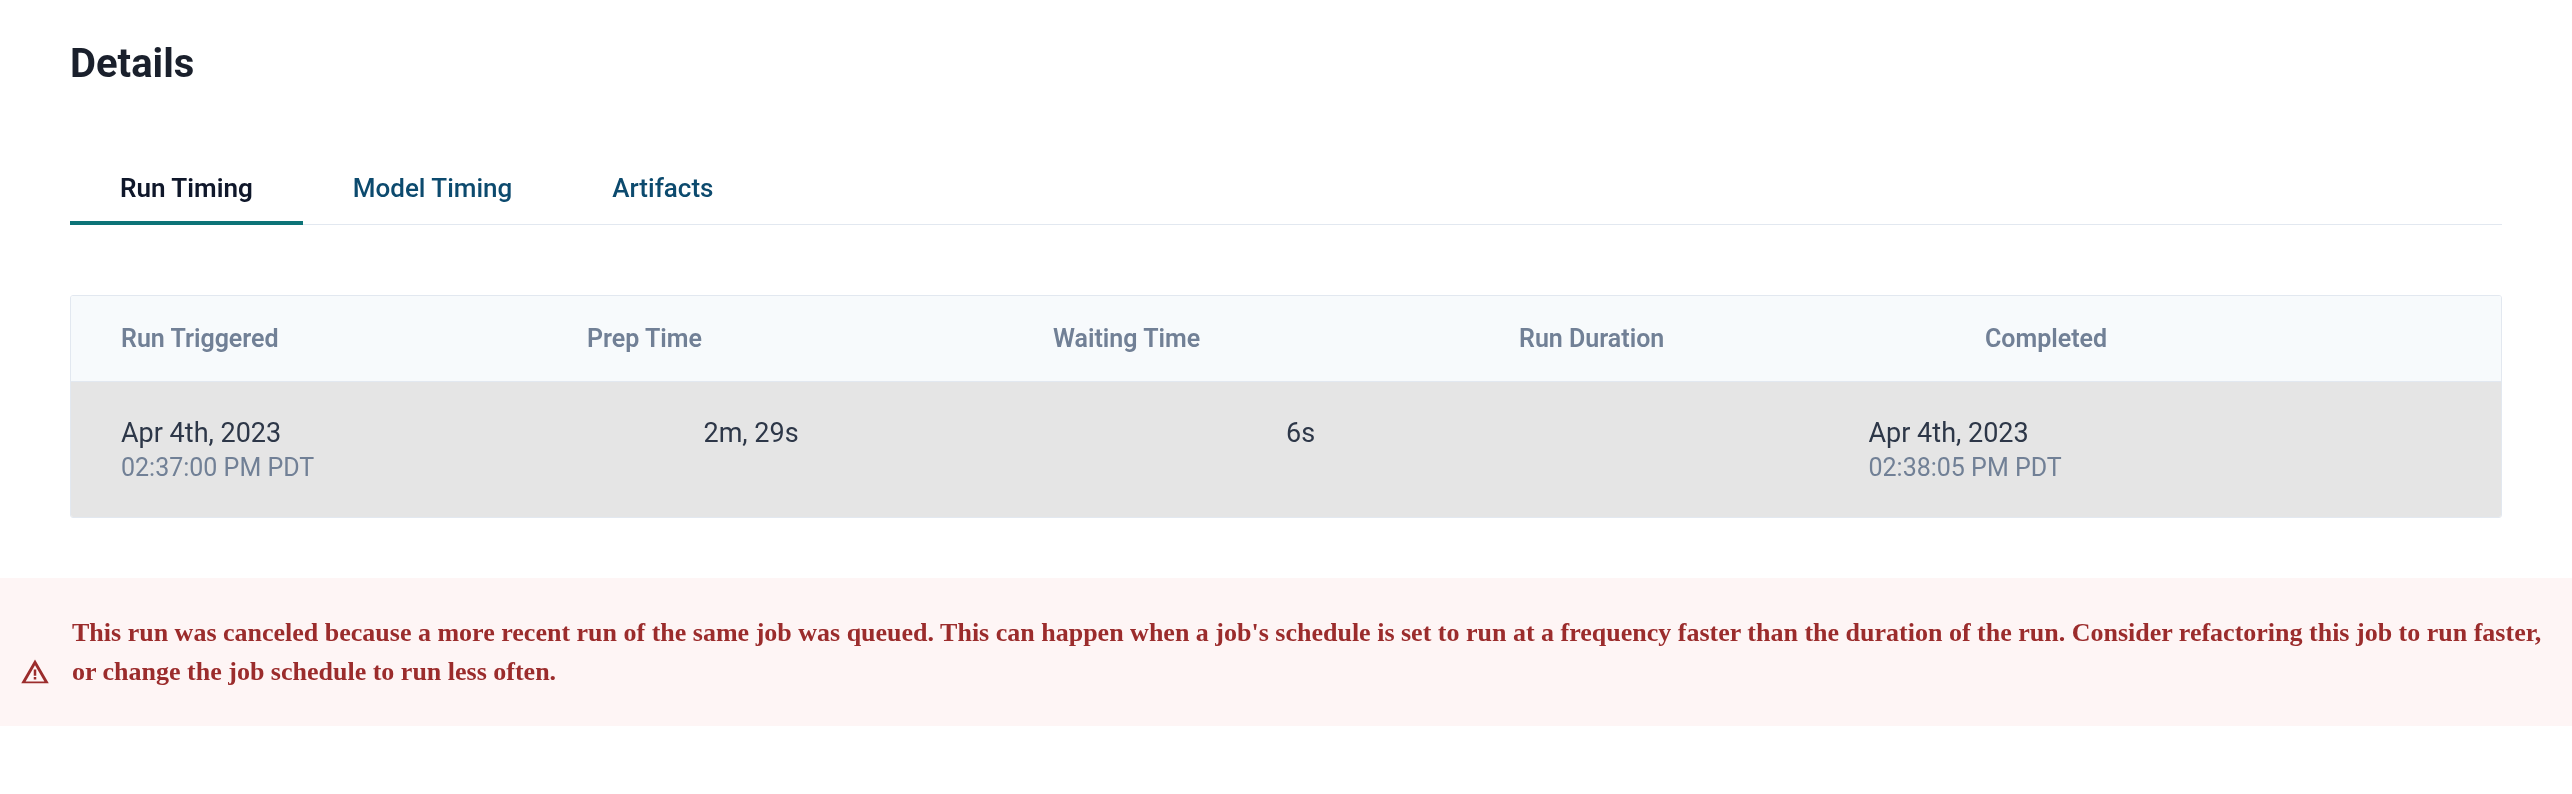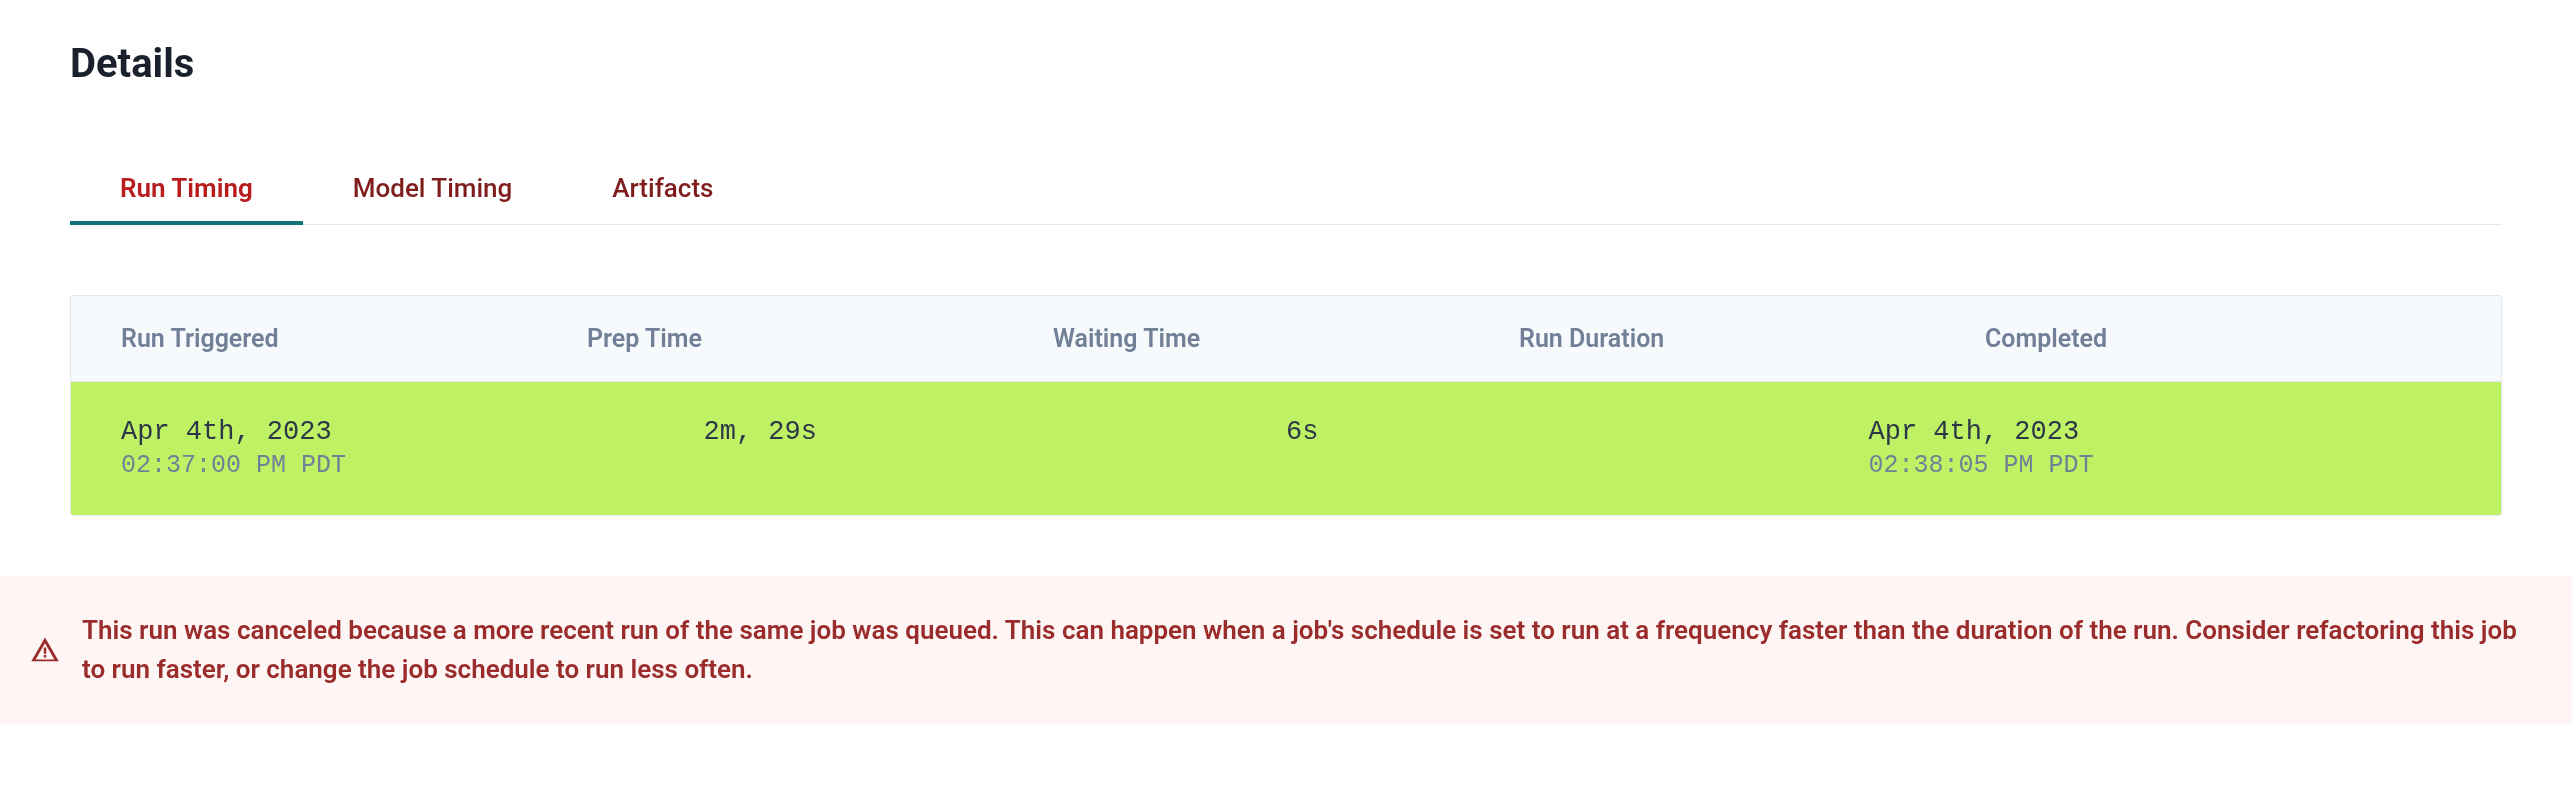--- a/index.html
+++ b/index.html
@@ -30,50 +30,49 @@
       display: flex;
       border-bottom: 1px solid #e2e8f0;
       margin-bottom: 70px;
       gap: 0;
     }
     
     .tab {
       padding: 18px 50px;
       font-size: 26px;
       font-weight: 500;
-      color: #7f1d1d;
+      color: #0c4a6e;
       cursor: pointer;
       border-bottom: 4px solid transparent;
       margin-bottom: -1px;
     }
     
     .tab.active {
-      color: #b91c1c;
+      color: #0f172a;
       font-weight: 600;
       border-bottom-color: #0d7377;
     }
     
     .details-table {
       border: 1px solid #e2e8f0;
       border-radius: 3px;
       overflow: hidden;
     }
     
     .table-header {
       display: flex;
       background: #f7fafc;
       padding: 28px 50px;
       border-bottom: 1px solid #e2e8f0;
     }
     
     .table-row {
       display: flex;
-      background: #bef264;
+      background: #e5e5e5;
       padding: 35px 50px;
-      font-family: Liberation Mono, monospace;
     }
     
     .col {
       flex: 1;
     }
     
     .col-header {
       font-size: 25px;
       font-weight: 600;
       color: #718096;
@@ -94,25 +93,26 @@
     
     .col-value-single {
       display: flex;
       align-items: center;
       height: 100%;
     }
     
     .alert-banner {
       margin-top: 60px;
       background: #fef5f5;
-      padding: 35px 30px;
+      padding: 35px 20px;
       display: flex;
-      align-items: center;
+      align-items: flex-end;
       gap: 22px;
       width: 100%;
+      font-family: Liberation Serif, serif;
     }
     
     .alert-icon-wrapper {
       flex-shrink: 0;
       padding-top: 4px;
       padding-left: 0px;
     }
     
     .alert-icon {
       width: 30px;

